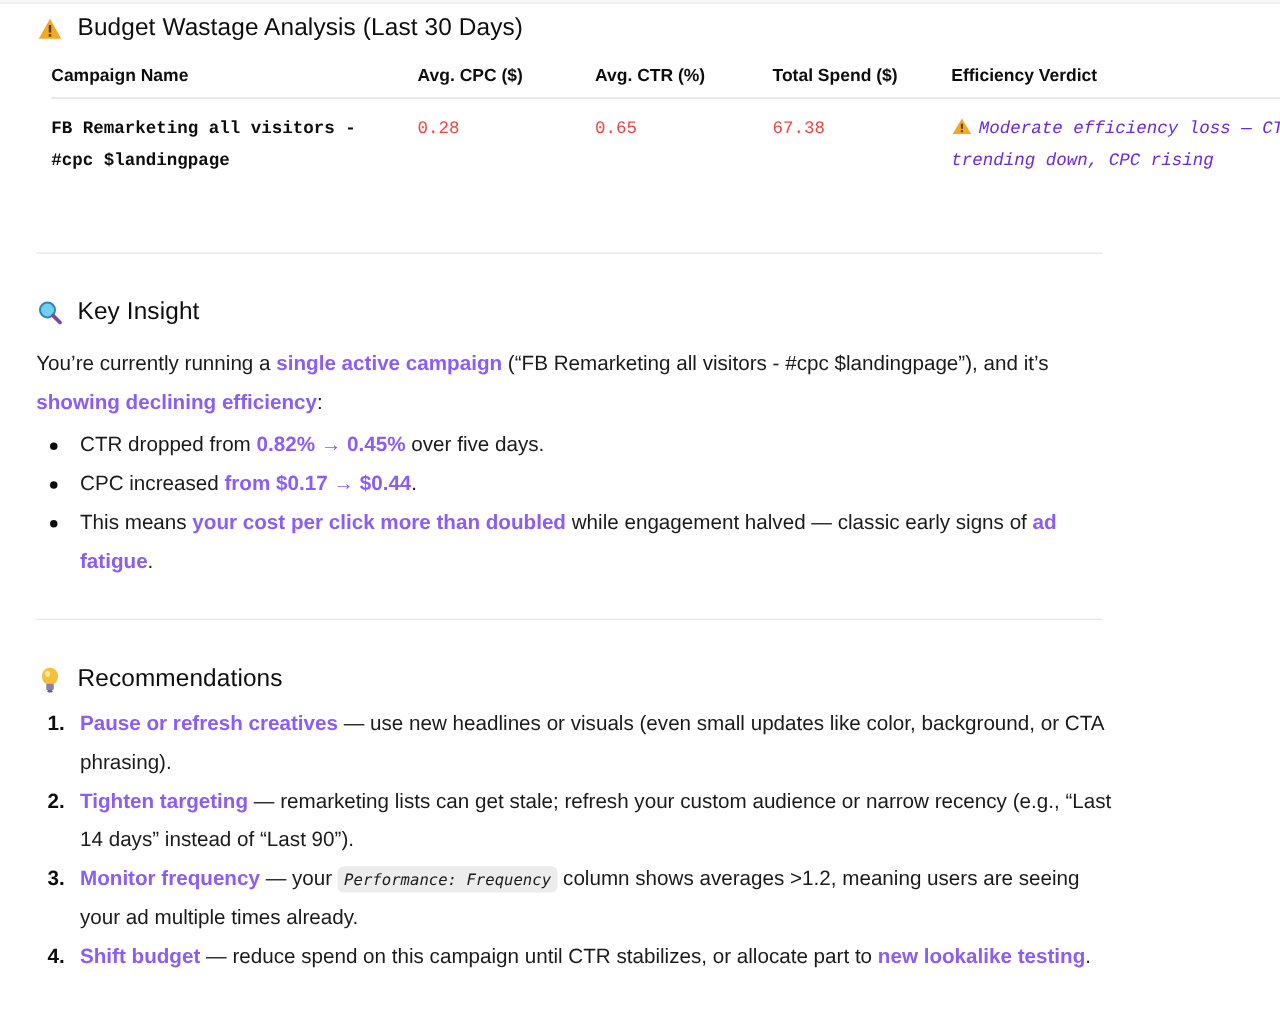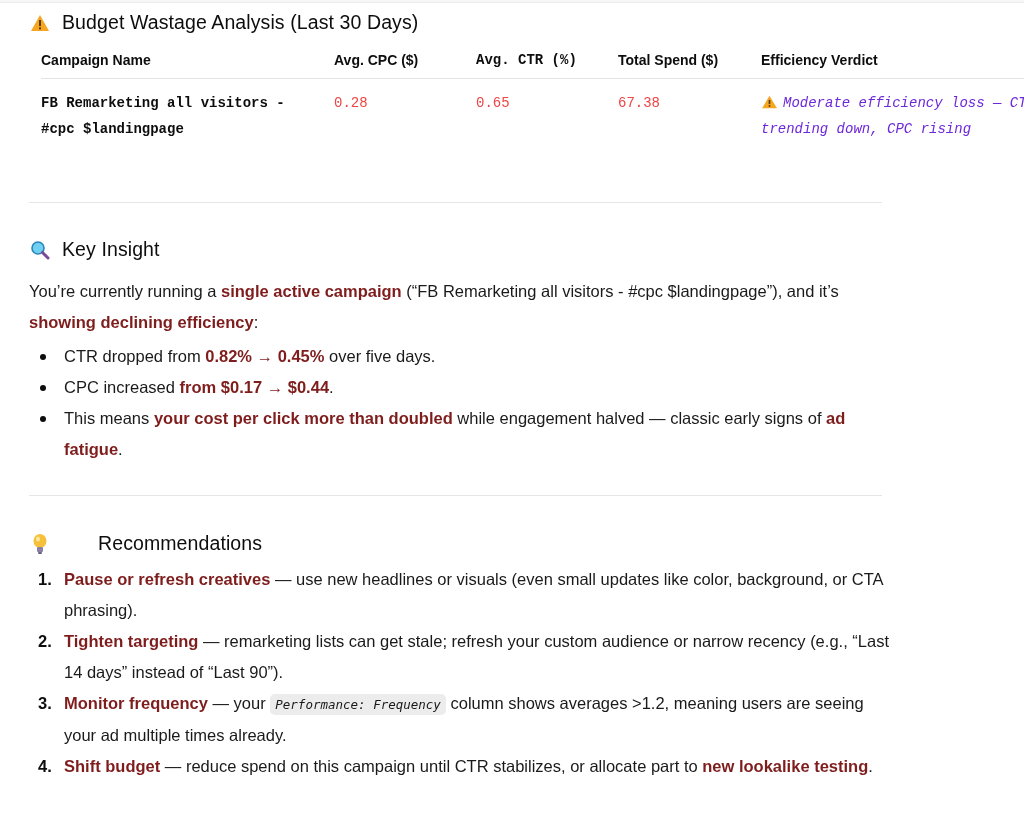--- a/index.html
+++ b/index.html
@@ -16,54 +16,54 @@
     .content { position: absolute; left: 29px; top: 0; width: 995px; }
 
     h3.section-title {
       font-size: 19.5px; font-weight: 400; letter-spacing: 0.1px;
       display: flex; align-items: center; color: #0d0d0d;
     }
     h3.section-title .icon { width: 22px; height: 20px; margin-right: 11px; display: inline-flex; align-items: center; justify-content: center; }
 
     #title-budget { position: absolute; top: 11px; left: 0; text-align: right; }
     #title-insight { position: absolute; top: 238px; left: 0; }
-    #title-recs { position: absolute; top: 532px; left: 0; gap: 36px; }
+    #title-recs { position: absolute; top: 532px; left: 0; }
 
     
     .table-wrap { position: absolute; top: 46px; left: 0; width: 995px; }
     table { border-collapse: collapse; width: 995px; font-size: 14px; margin-left: 12px; }
     th {
       text-align: left; font-weight: 700; font-size: 14px; color: #0d0d0d;
       padding: 6px 0 10px 0; border-bottom: 1px solid #e3e3e3; vertical-align: top;
     }
     td {
       text-align: left; font-size: 14px; color: #0d0d0d; line-height: 26px;
       padding: 11px 0 0 0; vertical-align: top; font-family: Liberation Mono, monospace;
     }
     .col-name { width: 293px; }
     .col-cpc { width: 142px; }
-    .col-ctr { width: 142px; font-family: Liberation Mono, monospace; }
+    .col-ctr { width: 142px; }
     .col-spend { width: 143px; }
     .col-verdict { width: 275px; }
     td.name-cell { font-weight: 700; padding-right: 20px; }
     td.num-cell { color: #ef4444; }
     td.verdict-cell { font-style: italic; color: #6d28d9; }
     .inline-warn { display: inline-block; width: 18px; height: 14px; margin-right: 4px; vertical-align: -2px; }
 
     .divider {
       position: absolute; left: 0; width: 853px; height: 1px; background: #e6e6e6;
     }
     #divider-1 { top: 202px; }
     #divider-2 { top: 495px; }
 
     .para {
       position: absolute; top: 276px; left: 0; width: 870px;
       font-size: 16.5px; line-height: 31px; color: #1a1a1a;
     }
-    b, .strong { font-weight: 700; color: #7f1d1d; }
+    b, .strong { font-weight: 700; color: #8b5cf6; }
 
     ul.bullets {
       position: absolute; top: 341px; left: 0; width: 870px; list-style: none;
       font-size: 16.5px; line-height: 31px; color: #1a1a1a;
     }
     ul.bullets li { position: relative; padding-left: 35px; }
     ul.bullets li .dot {
       position: absolute; left: 11px; top: 13px; width: 6px; height: 6px; border-radius: 50%; background: #0d0d0d;
     }
 

